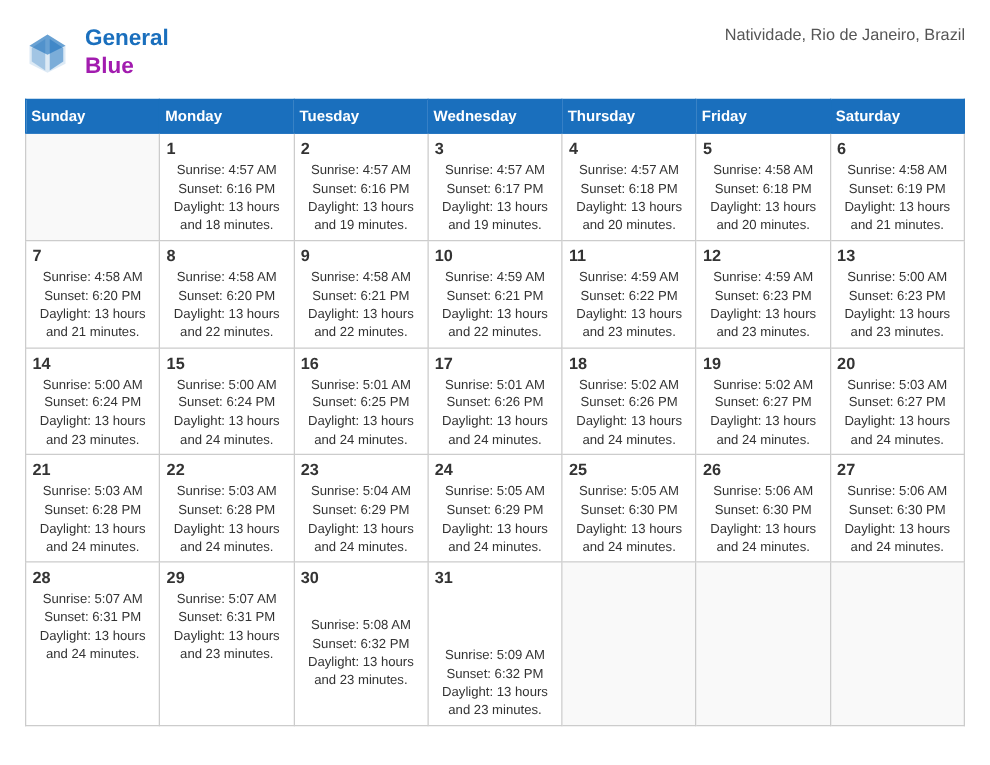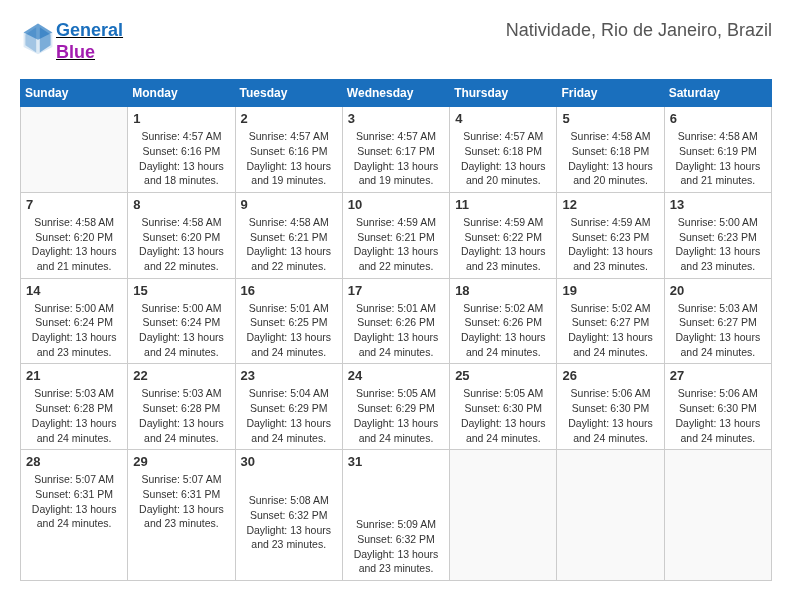--- a/index.html
+++ b/index.html
@@ -11,22 +11,22 @@
       padding: 20px;
     }
     .header-area {
       display: flex;
       justify-content: space-between;
       align-items: flex-start;
       margin-bottom: 16px;
     }
     .logo {
       display: flex;
-      gap: 0;
-      text-decoration: underline;
+      align-items: center;
+      gap: 12px;
     }
     .logo-text {
       font-size: 18px;
       font-weight: bold;
       color: #333;
       line-height: 1.2;
     }
     .logo-text span {
       color: #1a6fbd;
     }
@@ -36,21 +36,21 @@
     }
     .title-area {
       text-align: right;
     }
     .month-title {
       font-size: 32px;
       font-weight: bold;
       color: #333;
     }
     .subtitle {
-      font-size: 18px;
+      font-size: 13px;
       color: #555;
     }
     table {
       width: 100%;
       border-collapse: collapse;
       font-size: 11px;
     }
     thead th {
       background-color: #1a6fbd;
       color: #fff;

